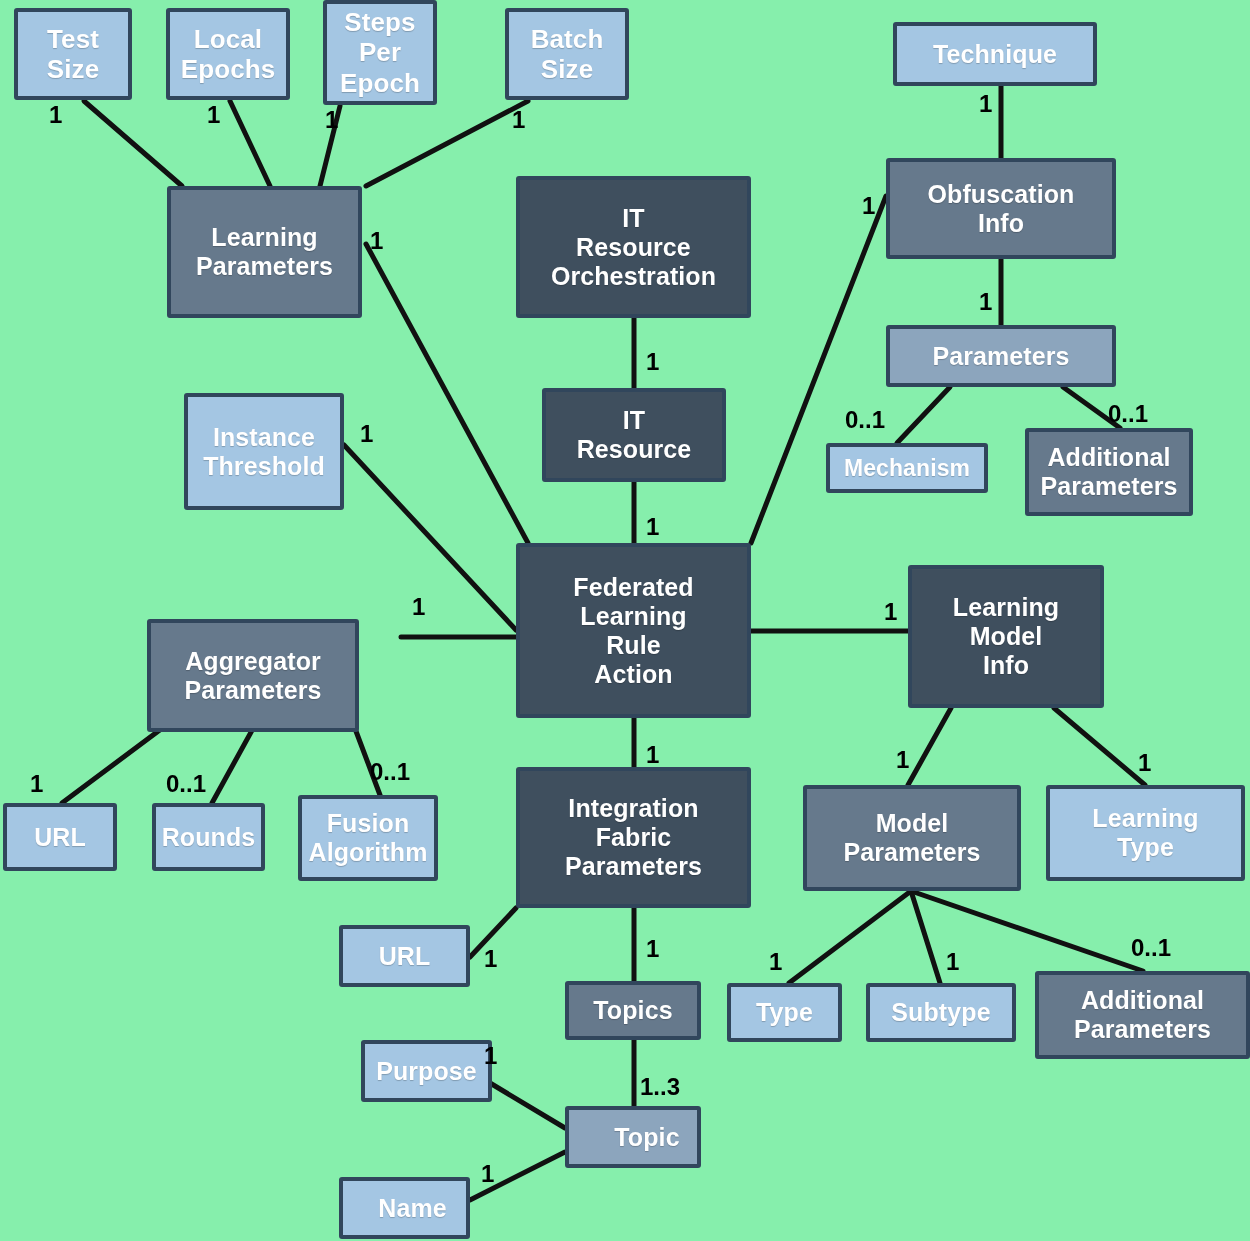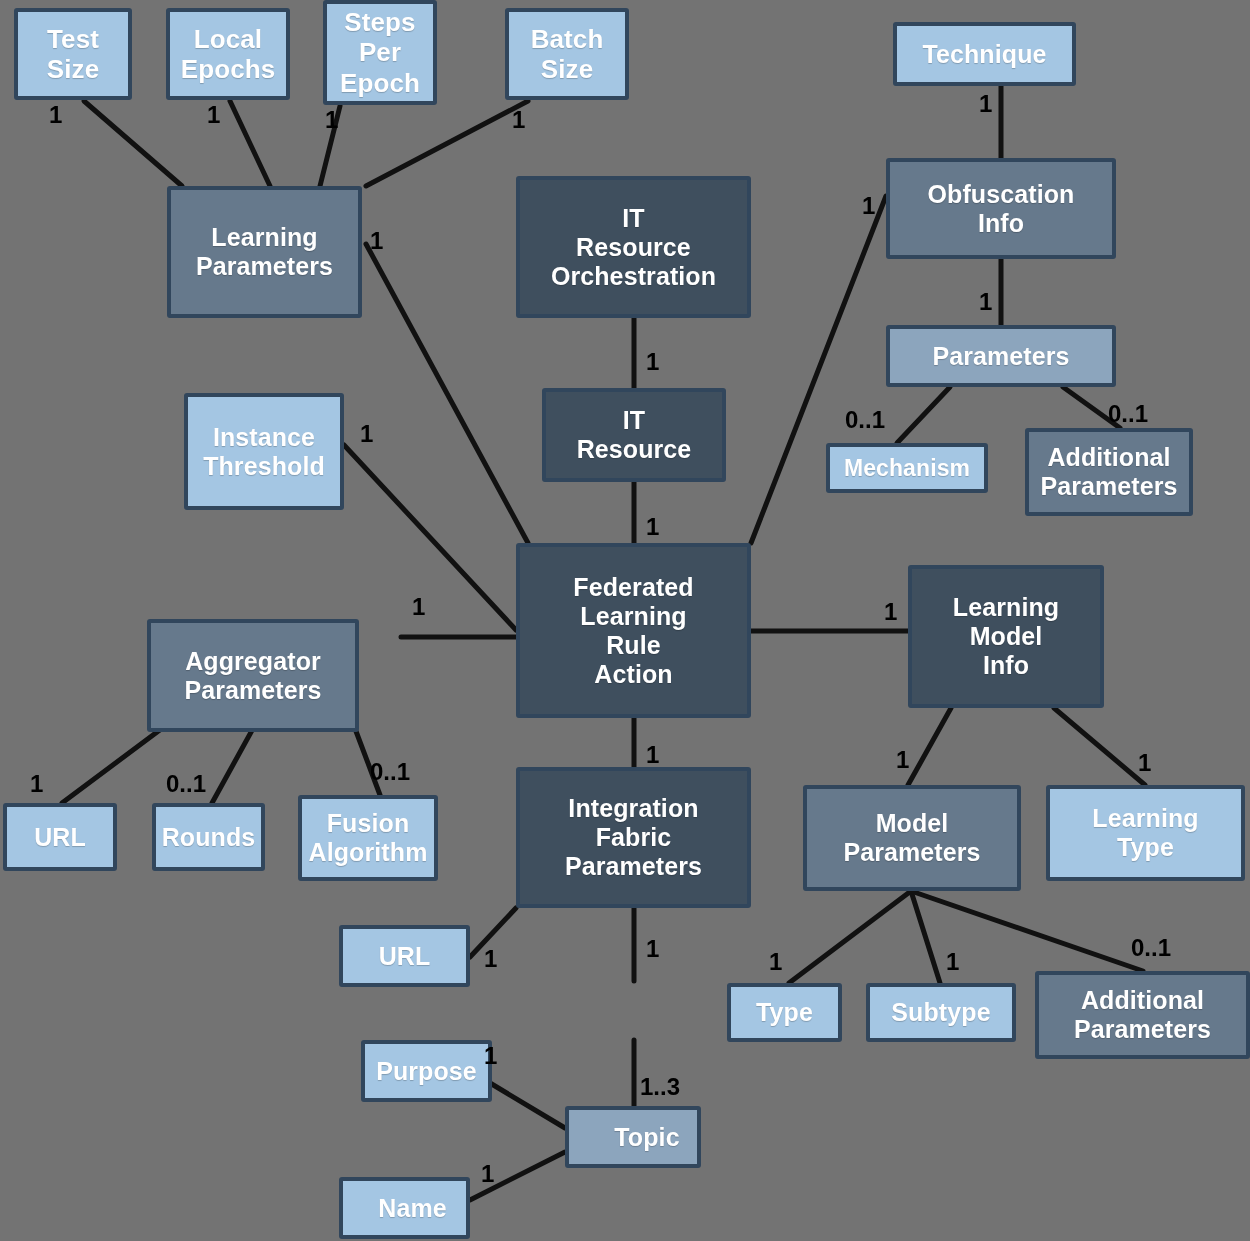--- a/index.html
+++ b/index.html
@@ -8,21 +8,21 @@
     padding: 0;
     background: #ffffff;
   }
   body {
     font-family: "Liberation Sans", sans-serif;
   }
   #diagram {
     position: relative;
     width: 1250px;
     height: 1241px;
-    background: #737373;
+    background: #86efac;
     overflow: hidden;
   }
   #edge-layer {
     position: absolute;
     left: 0;
     top: 0;
     width: 1250px;
     height: 1241px;
     pointer-events: none;
   }
@@ -106,21 +106,21 @@
     <div class="node lvl-light fs-26" style="left: 323px; top: 0px; width: 114px; height: 105px;">Steps
 Per
 Epoch</div>
     <div class="node lvl-light fs-26" style="left: 466px; top: 8px; width: 124px; height: 92px; margin-left: 39px;">Batch
 Size</div>
     <div class="node lvl-slate fs-25" style="left: 167px; top: 186px; width: 195px; height: 132px;">Learning
 Parameters</div>
     <div class="node lvl-dark fs-25" style="left: 516px; top: 176px; width: 235px; height: 142px;">IT
 Resource
 Orchestration</div>
-    <div class="node lvl-light fs-25" style="left: 893px; top: 22px; width: 183px; height: 64px;">Technique</div>
+    <div class="node lvl-light fs-25" style="left: 893px; top: 22px; width: 204px; height: 64px;">Technique</div>
     <div class="node lvl-slate fs-25" style="left: 886px; top: 158px; width: 230px; height: 101px;">Obfuscation
 Info</div>
     <div class="node lvl-mid fs-25" style="left: 886px; top: 325px; width: 230px; height: 62px;">Parameters</div>
     <div class="node lvl-light fs-23" style="left: 826px; top: 443px; width: 162px; height: 50px;">Mechanism</div>
     <div class="node lvl-slate fs-25" style="left: 1025px; top: 428px; width: 168px; height: 88px;">Additional
 Parameters</div>
     <div class="node lvl-light fs-25" style="left: 184px; top: 393px; width: 160px; height: 117px;">Instance
 Threshold</div>
     <div class="node lvl-dark fs-25" style="left: 542px; top: 388px; width: 184px; height: 94px;">IT
 Resource</div>
@@ -138,20 +138,21 @@
     <div class="node lvl-light fs-25" style="left: 298px; top: 795px; width: 140px; height: 86px;">Fusion
 Algorithm</div>
     <div class="node lvl-dark fs-25" style="left: 516px; top: 767px; width: 235px; height: 141px;">Integration
 Fabric
 Parameters</div>
     <div class="node lvl-slate fs-25" style="left: 803px; top: 785px; width: 218px; height: 106px;">Model
 Parameters</div>
     <div class="node lvl-light fs-25" style="left: 1046px; top: 785px; width: 199px; height: 96px;">Learning
 Type</div>
     <div class="node lvl-light fs-25" style="left: 339px; top: 925px; width: 131px; height: 62px;">URL</div>
+    <div class="node lvl-slate fs-25" style="left: 565px; top: 981px; width: 136px; height: 59px;">Topics</div>
     <div class="node lvl-light fs-25" style="left: 727px; top: 983px; width: 115px; height: 59px;">Type</div>
     <div class="node lvl-light fs-25" style="left: 866px; top: 983px; width: 150px; height: 59px;">Subtype</div>
     <div class="node lvl-slate fs-25" style="left: 1035px; top: 971px; width: 215px; height: 88px;">Additional
 Parameters</div>
     <div class="node lvl-light fs-25" style="left: 339px; top: 1040px; width: 131px; height: 62px; margin-left: 22px;">Purpose</div>
     <div class="node lvl-mid fs-25" style="left: 565px; top: 1106px; width: 136px; height: 62px; padding-left: 32px;">Topic</div>
     <div class="node lvl-light fs-25" style="left: 339px; top: 1177px; width: 131px; height: 62px; padding-left: 20px;">Name</div>
     <div class="mult" style="left: 49px; top: 103px;">1</div>
     <div class="mult" style="left: 207px; top: 103px;">1</div>
     <div class="mult" style="left: 325px; top: 108px;">1</div>

